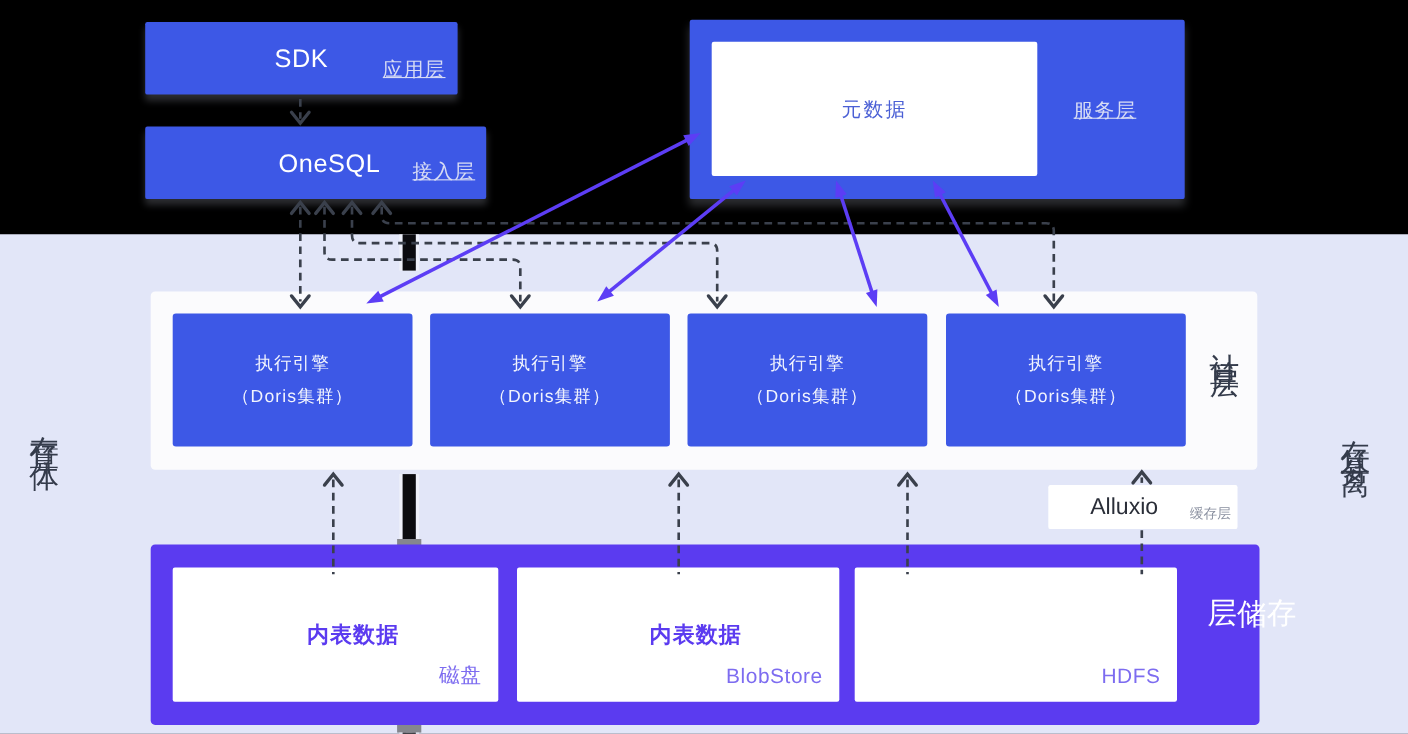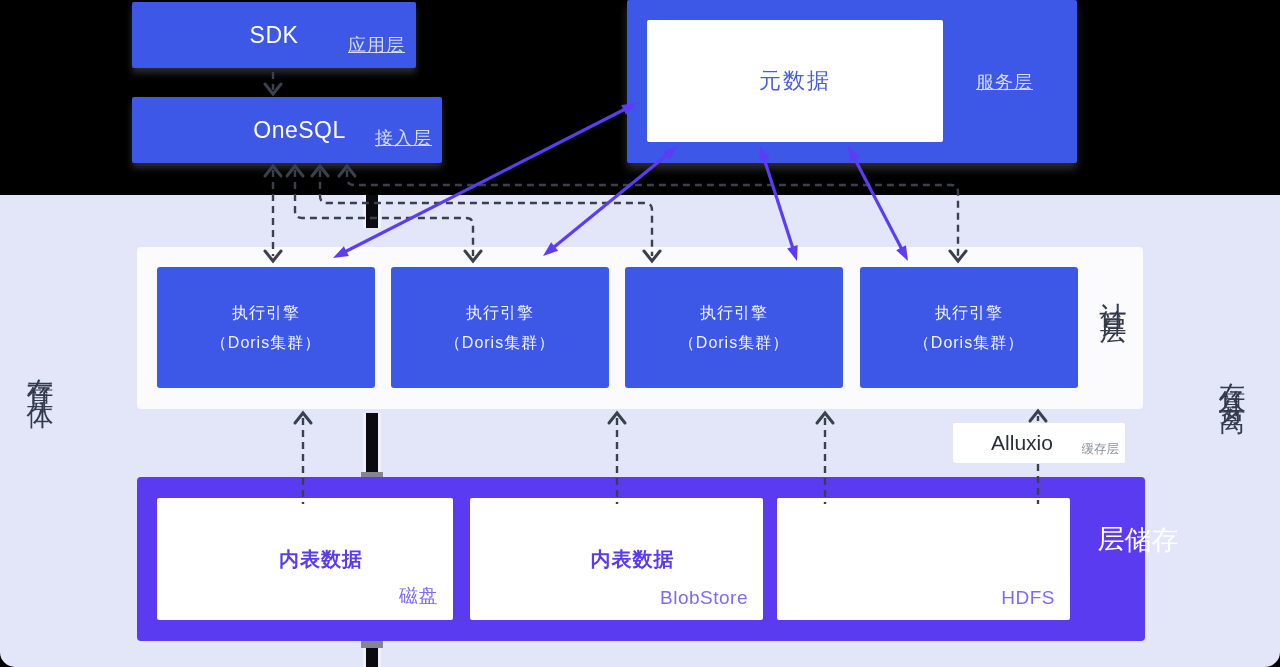--- a/index.html
+++ b/index.html
@@ -1,21 +1,21 @@
 <!DOCTYPE html>
 <html style="--bg_black: #000000; --canvas_lavender: #E2E6F8; --box_blue: #3D58E6; --panel_white: #FBFBFD; --storage_purple: #5B3BF0; --arrow_purple: #5C3DF5; --dash_dark: #3A404C; --metadata_text: #4A5FD5; --storage_text: #5B3BF0; --corner_label: #7D6CF0; --tag_light: #D7DCF4; --dark_text: #343B4B;"><head>
 <meta charset="utf-8">
 <style>
   html,body{margin:0;padding:0;}
   body{
     width:1280px;height:667px;overflow:hidden;position:relative;
     background:var(--bg_black,#000);
     font-family:"Liberation Sans","DejaVu Sans",sans-serif;
   }
-  .stage{position:absolute;left:0;top:0;width:1280px;height:504px;}
+  .stage{position:absolute;left:0;top:18px;width:1280px;height:504px;}
 
   
   .canvas-bg{
     position:absolute;left:0;top:195px;width:1280px;height:472px;
     background:var(--canvas_lavender,#E2E6F8);
     border-radius:0 0 15px 15px;z-index:1;
   }
 
   
   .sep-seg{
@@ -37,21 +37,21 @@
     letter-spacing:1px;
     text-decoration:underline;
   }
 
   .service-box{box-shadow:0 6px 8px rgba(125,128,140,.35);}
   .meta-inner{
     position:absolute;left:20px;top:20px;width:296px;height:122px;
     background:#fff;border-radius:2px;display:flex;align-items:center;justify-content:center;
   }
   .meta-inner span{
-    color:var(--metadata_text,#4A5FD5);font-size:22px;letter-spacing:2px;
+    color:var(--metadata_text,#4A5FD5);font-size:18px;letter-spacing:2px;
   }
 
   .compute-panel{
     position:absolute;left:137px;top:247px;width:1006px;height:162px;
     background:var(--panel_white,#FBFBFD);border-radius:4px;z-index:3;
   }
   .engine{
     position:absolute;top:267px;width:218px;height:121px;z-index:4;
     background:var(--box_blue,#3D58E6);border-radius:3px;
     display:flex;flex-direction:column;align-items:center;justify-content:center;

